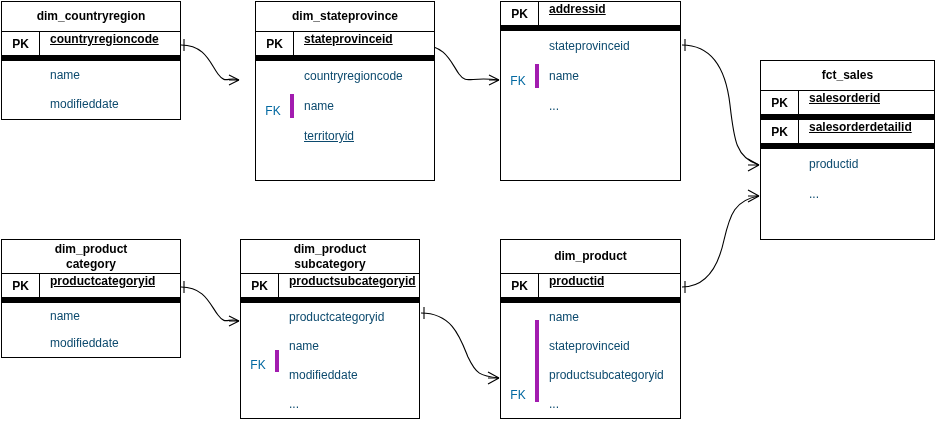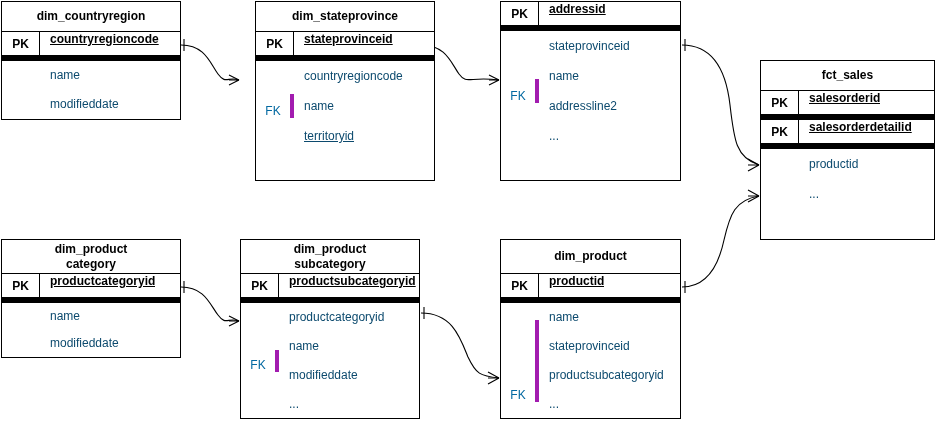--- a/index.html
+++ b/index.html
@@ -210,21 +210,20 @@
     <div class="key-row" style="height:29px;">
       <div class="gutter gutter-tag-bold">PK</div>
       <div class="field pk-field">addressid</div>
     </div>
     <div class="attr-block">
       <div class="attr-row" style="flex:1 1 auto;">
         <div class="attr-gutter-col" style="align-items:flex-start; padding-top:10px;">FK</div>
         <div class="attr-fields-col">
           <div class="attr-line" style="height:30px; line-height:30px;">stateprovinceid</div>
           <div class="attr-line" style="height:30px; line-height:30px;">name</div>
-          <div class="attr-line" style="height:30px; line-height:30px;">addressline2</div>
           <div class="attr-line" style="height:30px; line-height:30px;">...</div>
         </div>
       </div>
     </div>
   </div>
 
   <div class="entity" style="left:760px; top:60px; width:175px; height:180px;">
     <div class="entity-title" style="height:30px;">
       <span>fct_sales</span>
     </div>

